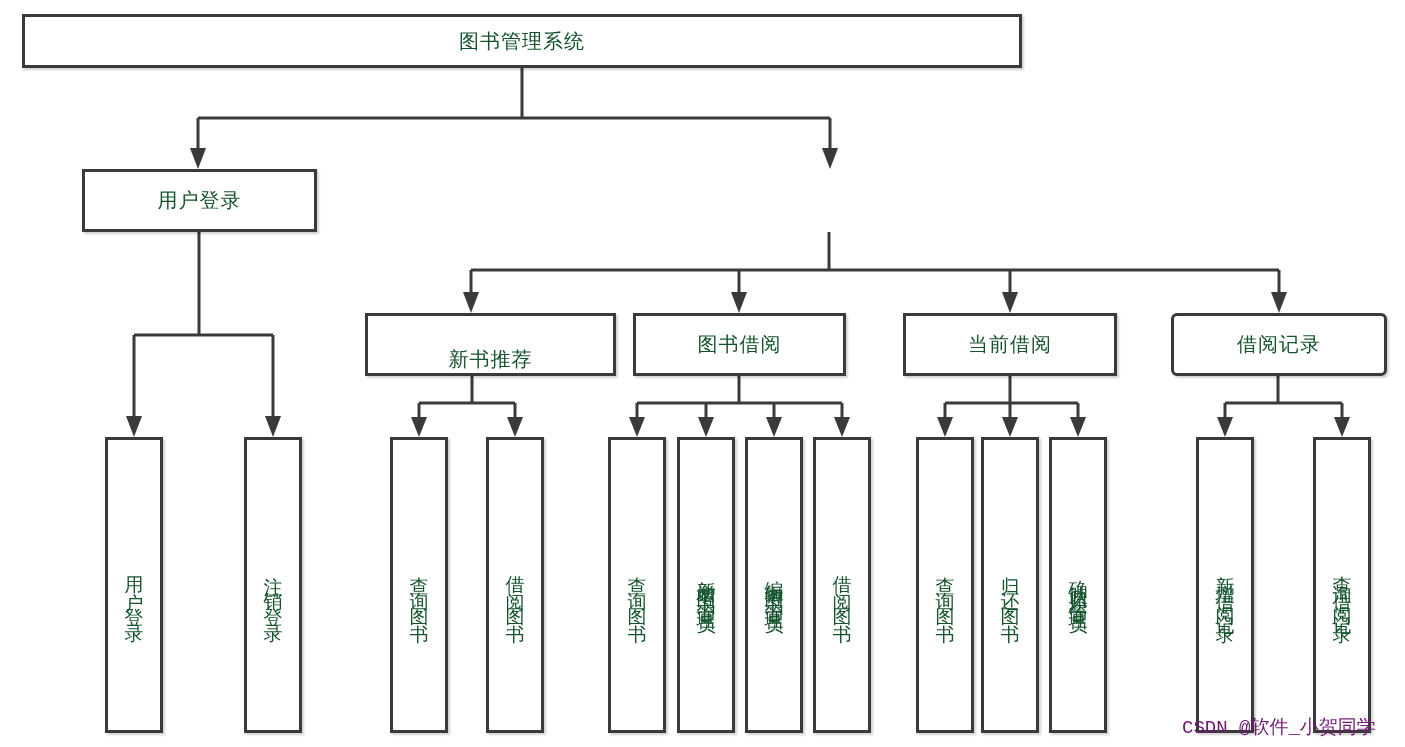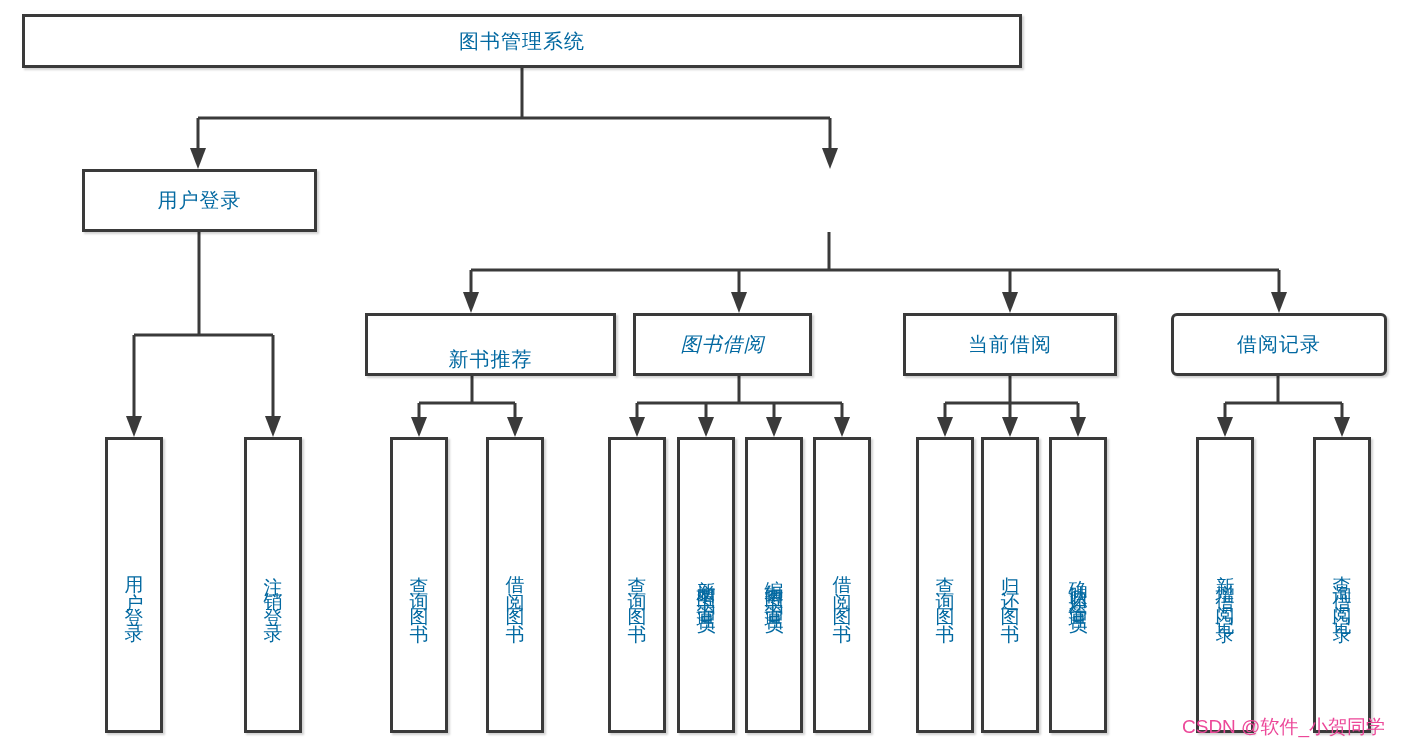--- a/index.html
+++ b/index.html
@@ -19,44 +19,45 @@
   }
   .node {
     position: absolute;
     box-sizing: border-box;
     background: #ffffff;
     border: 3px solid #3a3a3a;
     box-shadow: 2px 2px 2px rgba(0,0,0,0.18);
     display: flex;
     align-items: center;
     justify-content: center;
-    color: #0369a1;
+    color: #14532d;
     font-size: 20px;
     letter-spacing: 1px;
     z-index: 1;
   }
   .leaf {
     font-size: 19px;
   }
   .leaf .vtext {
     writing-mode: vertical-rl;
     text-orientation: mixed;
     white-space: nowrap;
   }
   .ls-4 .vtext { letter-spacing: 16px; margin-bottom: -16px; }
   .ls-6 .vtext { letter-spacing: 10px; margin-bottom: -10px; }
   .ls-9 .vtext { letter-spacing: 5px;  margin-bottom: -5px; }
   .watermark {
     position: absolute;
     left: 1182px;
     top: 714px;
     font-size: 19px;
-    color: #ec4899;
+    color: #701a75;
     white-space: nowrap;
     z-index: 2;
+    font-family: Liberation Mono, monospace;
   }
 </style>
 </head>
 <body>
 
 <div id="stage">
 
   <svg id="wires" viewBox="0 0 1405 747" xmlns="http://www.w3.org/2000/svg">
     <g stroke="#3a3a3a" stroke-width="3" fill="none">
 
@@ -101,21 +102,21 @@
     <span>图书管理系统</span>
   </div>
 
   <div class="node" style="left:82px; top:169px; width:235px; height:63px;">
     <span>用户登录</span>
   </div>
 
   <div class="node" style="left:365px; top:313px; width:251px; height:63px;align-items:flex-end;">
     <span>新书推荐</span>
   </div>
-  <div class="node" style="left:633px; top:313px; width:179px; height:63px;font-style:italic;">
+  <div class="node" style="left:633px; top:313px; width:213px; height:63px;">
     <span>图书借阅</span>
   </div>
   <div class="node" style="left:903px; top:313px; width:214px; height:63px;">
     <span>当前借阅</span>
   </div>
   <div class="node" style="left:1171px; top:313px; width:216px; height:63px;border-radius:6px;">
     <span>借阅记录</span>
   </div>
 
   <div class="node leaf ls-4" style="left:105px; top:437px; width:58px; height:296px;">

